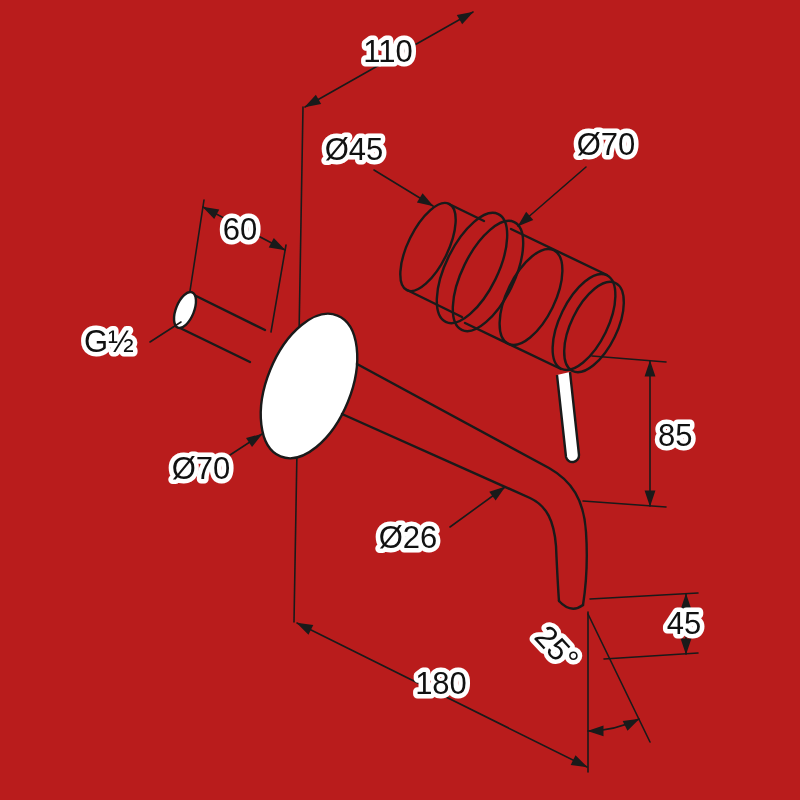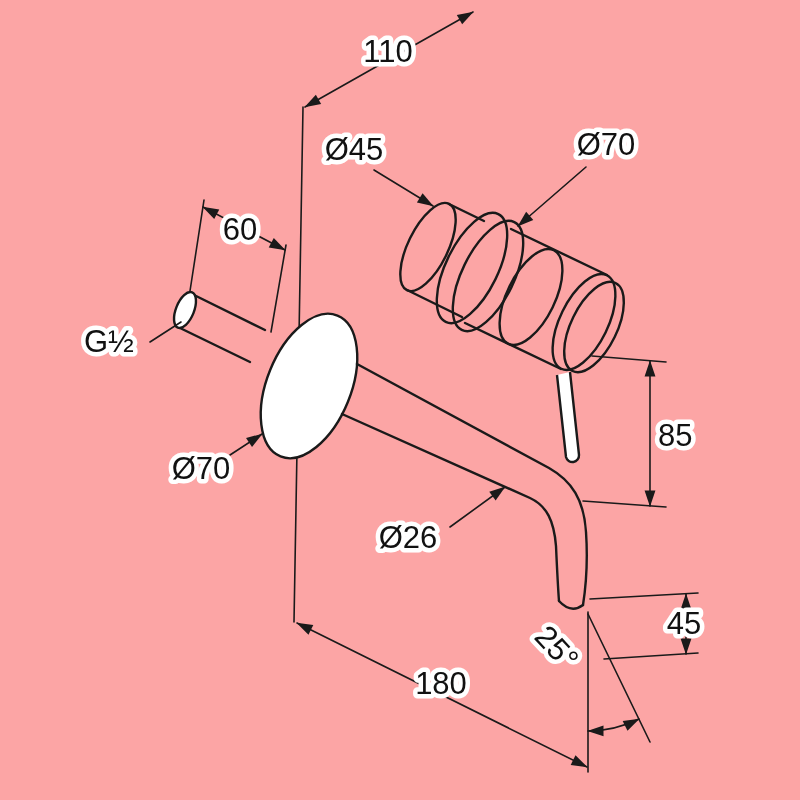--- a/index.html
+++ b/index.html
@@ -1,16 +1,16 @@
 <!DOCTYPE html>
 <html><head>
 <meta charset="utf-8">
 <style>
   html,body{margin:0;padding:0;background:#ffffff;}
-  .stage{position:relative;width:800px;height:800px;background:#fca5a5;overflow:hidden;}
+  .stage{position:relative;width:800px;height:800px;background:#b91c1c;overflow:hidden;}
   svg{display:block;}
   .part{fill:none;stroke:#1a1a1a;stroke-width:2.4;stroke-linejoin:round;stroke-linecap:round;}
   .partw{fill:#ffffff;stroke:#1a1a1a;stroke-width:2.4;stroke-linejoin:round;}
   .thin{fill:none;stroke:#1a1a1a;stroke-width:1.6;stroke-linecap:round;}
   .dim-text{
     font-family:"Liberation Sans", sans-serif;
     font-size:31px;
     fill:#111111;
     paint-order:stroke;
     stroke:#ffffff;

